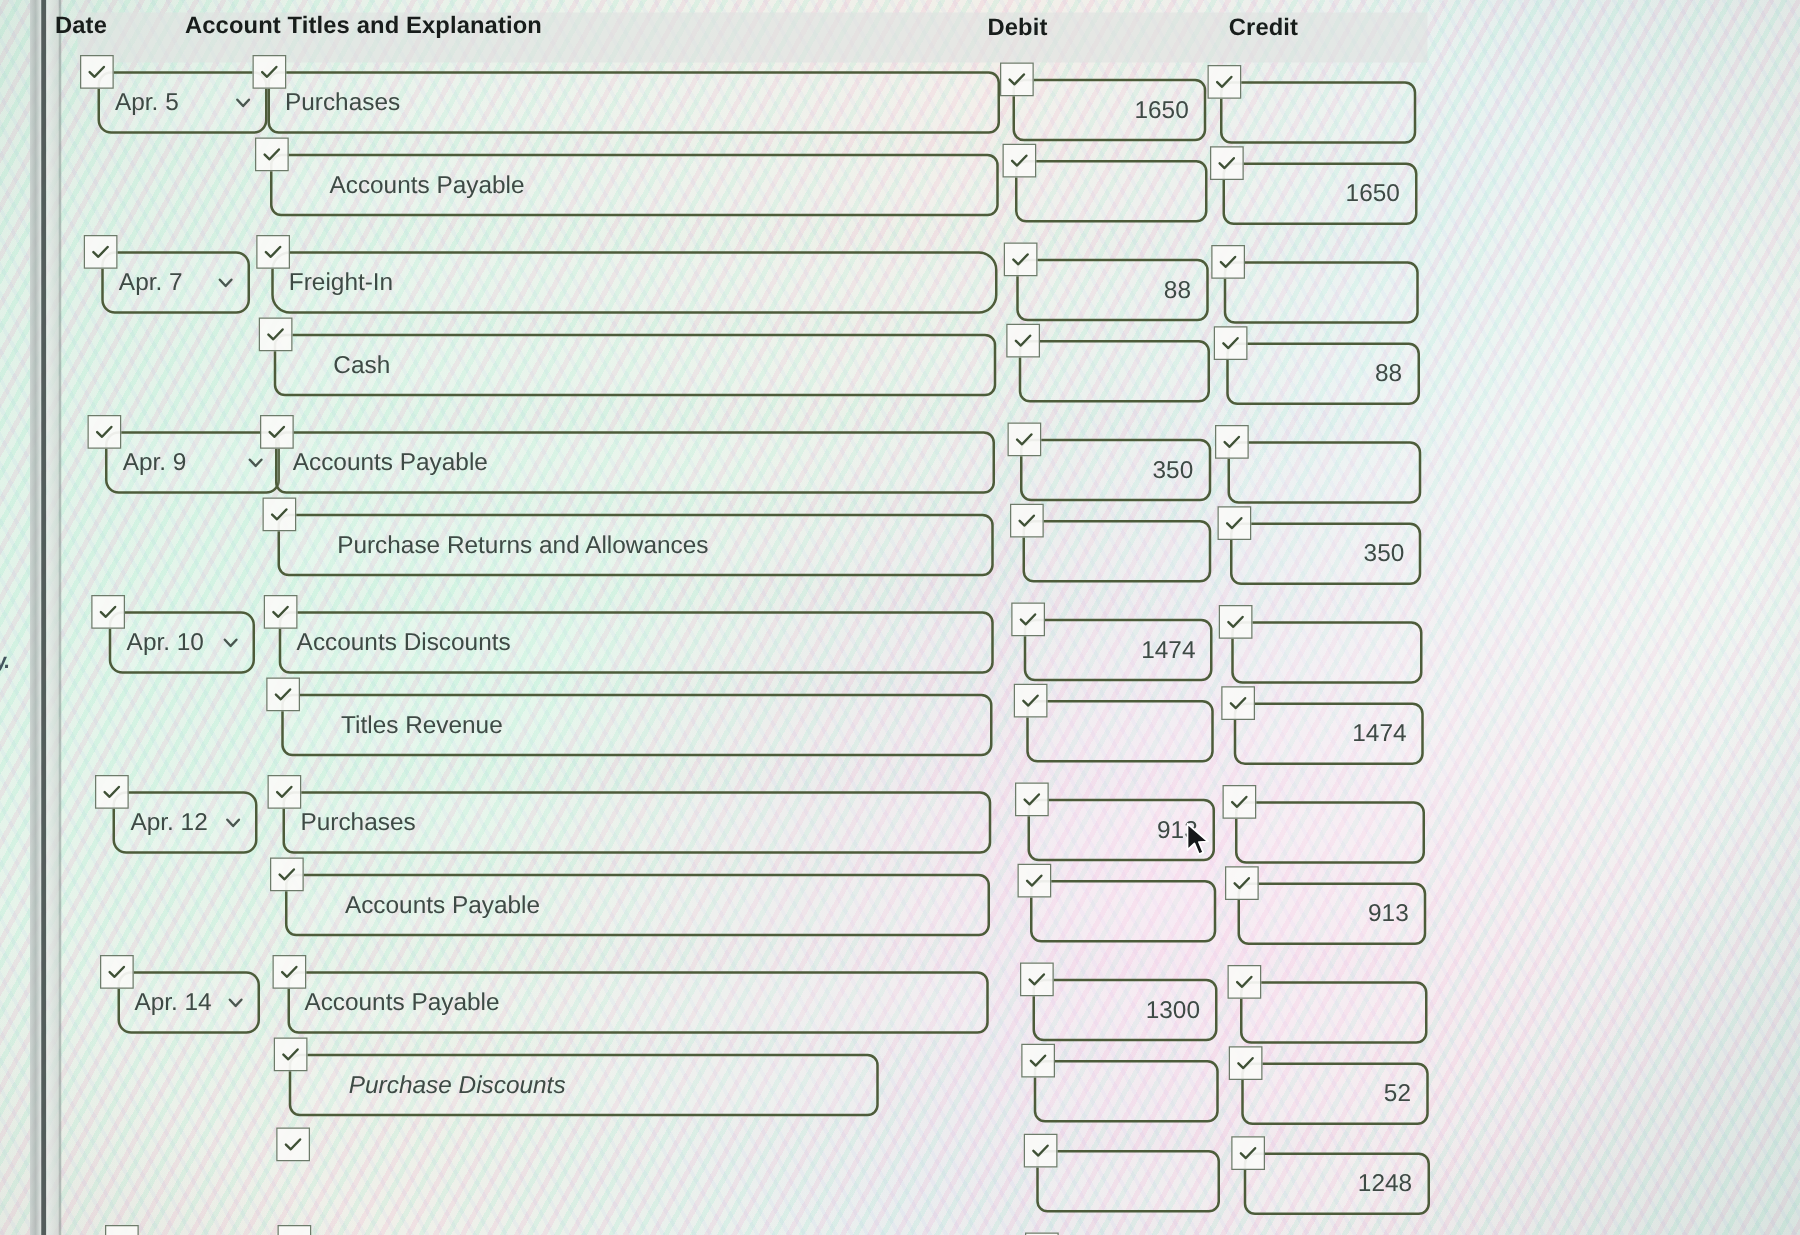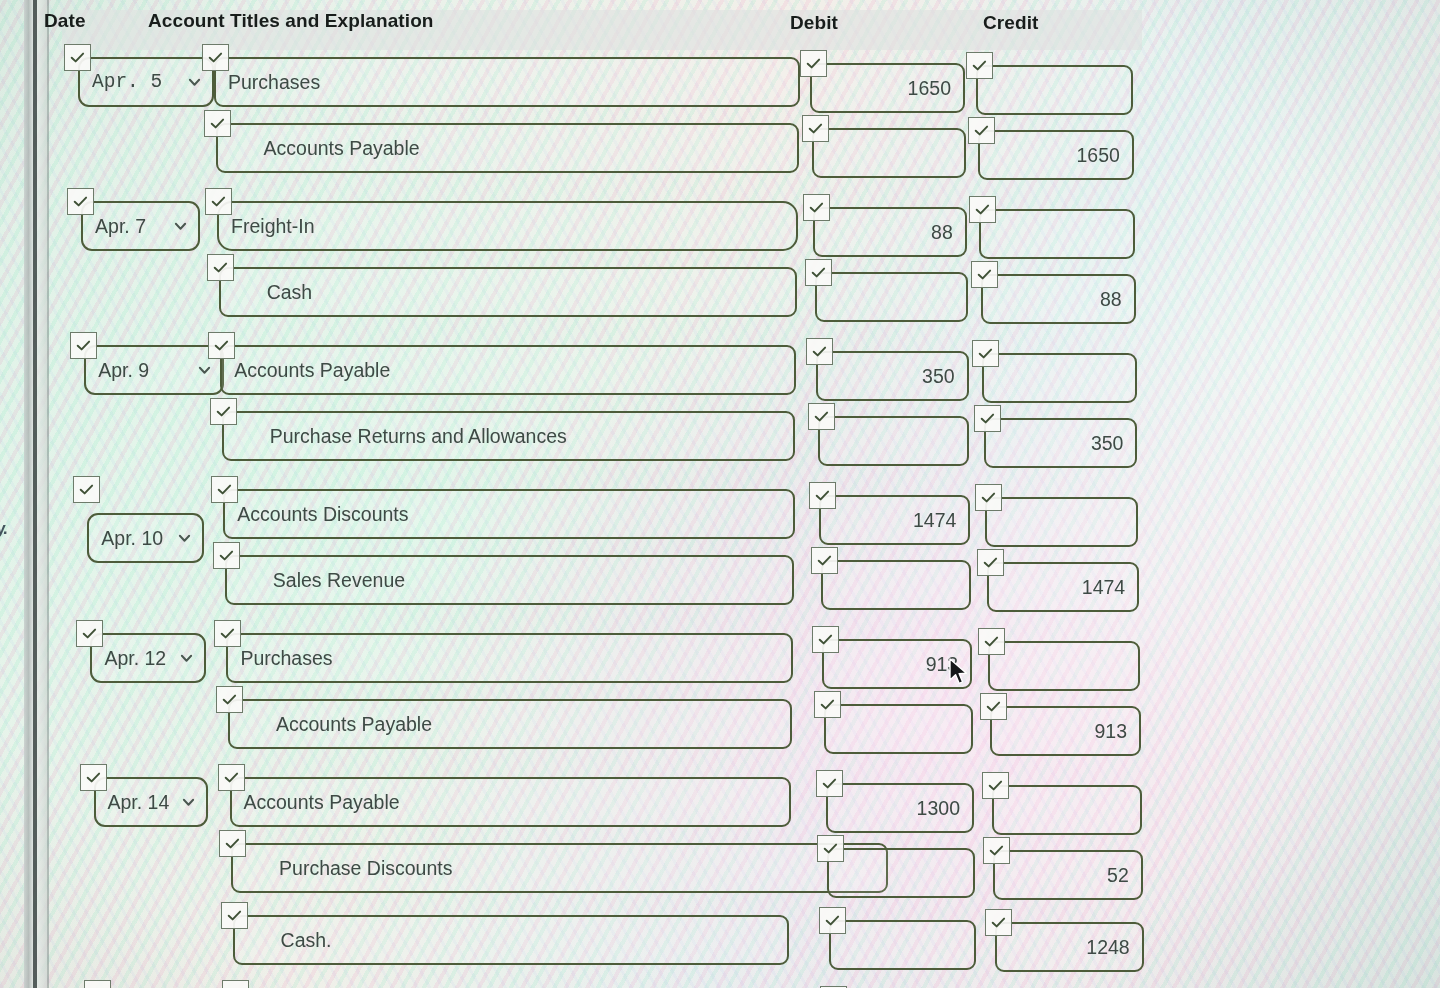--- a/index.html
+++ b/index.html
@@ -133,21 +133,21 @@
   <div class="th th-debit">Debit</div>
   <div class="th th-credit">Credit</div>
 
   <div id="rows">
       <div class="row" style="top: 44px;">
         <div class="cb" style="left:64px;top:0px;">
           <svg viewBox="0 0 20 20" aria-hidden="true">
             <path d="M3.2 10.2 L7.8 14.6 L16.6 5.4" fill="none" stroke="#3f5136" stroke-width="2.3" stroke-linecap="round" stroke-linejoin="round"></path>
           </svg>
         </div>
-        <div class="fld sel" style="left:78px;top:13px;width:136px;font-family:Liberation Mono, monospace;">
+        <div class="fld sel" style="left:78px;top:13px;width:136px;">
           <span class="txt">Apr. 5</span>
           <span class="caret">
             <svg viewBox="0 0 14 14" aria-hidden="true">
               <path d="M2 4.6 L7 10 L12 4.6" fill="none" stroke="#4a5750" stroke-width="2.1" stroke-linecap="round" stroke-linejoin="round"></path>
             </svg>
           </span>
         </div>
         <div class="cb" style="left:202px;top:0px;">
           <svg viewBox="0 0 20 20" aria-hidden="true">
             <path d="M3.2 10.2 L7.8 14.6 L16.6 5.4" fill="none" stroke="#3f5136" stroke-width="2.3" stroke-linecap="round" stroke-linejoin="round"></path>
@@ -328,21 +328,21 @@
         <div class="fld amt" style="left:983.75px;top:14px;width:153.703px;">
           <span class="txt">350</span>
         </div>
       </div>
       <div class="row" style="top: 476px;">
         <div class="cb" style="left:73.3px;top:0px;">
           <svg viewBox="0 0 20 20" aria-hidden="true">
             <path d="M3.2 10.2 L7.8 14.6 L16.6 5.4" fill="none" stroke="#3f5136" stroke-width="2.3" stroke-linecap="round" stroke-linejoin="round"></path>
           </svg>
         </div>
-        <div class="fld sel" style="left:87.3px;top:13px;width:116.976px;margin-top:24px;">
+        <div class="fld sel" style="left:87.3px;top:13px;width:116.976px;">
           <span class="txt">Apr. 10</span>
           <span class="caret">
             <svg viewBox="0 0 14 14" aria-hidden="true">
               <path d="M2 4.6 L7 10 L12 4.6" fill="none" stroke="#4a5750" stroke-width="2.1" stroke-linecap="round" stroke-linejoin="round"></path>
             </svg>
           </span>
         </div>
         <div class="cb" style="left:211.3px;top:0px;">
           <svg viewBox="0 0 20 20" aria-hidden="true">
             <path d="M3.2 10.2 L7.8 14.6 L16.6 5.4" fill="none" stroke="#3f5136" stroke-width="2.3" stroke-linecap="round" stroke-linejoin="round"></path>
@@ -368,21 +368,21 @@
           <span class="txt"></span>
         </div>
       </div>
       <div class="row" style="top: 548px;">
         <div class="cb" style="left:212.85px;top:-6px;">
           <svg viewBox="0 0 20 20" aria-hidden="true">
             <path d="M3.2 10.2 L7.8 14.6 L16.6 5.4" fill="none" stroke="#3f5136" stroke-width="2.3" stroke-linecap="round" stroke-linejoin="round"></path>
           </svg>
         </div>
         <div class="fld" style="left:224.85px;top:7px;width:568.7716px;">
-          <span class="txt ind">Sales Revenue</span>
+          <span class="txt ind">Titles Revenue</span>
         </div>
         <div class="cb" style="left:810.85px;top:-1px;">
           <svg viewBox="0 0 20 20" aria-hidden="true">
             <path d="M3.2 10.2 L7.8 14.6 L16.6 5.4" fill="none" stroke="#3f5136" stroke-width="2.3" stroke-linecap="round" stroke-linejoin="round"></path>
           </svg>
         </div>
         <div class="fld amt" style="left:820.85px;top:12px;width:150.443px;">
           <span class="txt"></span>
         </div>
         <div class="cb" style="left:976.85px;top:1px;">
@@ -497,21 +497,21 @@
         <div class="fld amt" style="left:991.5px;top:21px;width:150.406px;">
           <span class="txt"></span>
         </div>
       </div>
       <div class="row" style="top: 836px;">
         <div class="cb" style="left:219.05px;top:-6px;">
           <svg viewBox="0 0 20 20" aria-hidden="true">
             <path d="M3.2 10.2 L7.8 14.6 L16.6 5.4" fill="none" stroke="#3f5136" stroke-width="2.3" stroke-linecap="round" stroke-linejoin="round"></path>
           </svg>
         </div>
-        <div class="fld" style="left:231.05px;top:7px;width:657px;">
+        <div class="fld" style="left:231.05px;top:7px;width:472px;font-style:italic;">
           <span class="txt ind">Purchase Discounts</span>
         </div>
         <div class="cb" style="left:817.05px;top:-1px;">
           <svg viewBox="0 0 20 20" aria-hidden="true">
             <path d="M3.2 10.2 L7.8 14.6 L16.6 5.4" fill="none" stroke="#3f5136" stroke-width="2.3" stroke-linecap="round" stroke-linejoin="round"></path>
           </svg>
         </div>
         <div class="fld amt" style="left:827.05px;top:12px;width:147.839px;">
           <span class="txt"></span>
         </div>
@@ -522,23 +522,20 @@
         </div>
         <div class="fld amt" style="left:993.05px;top:14px;width:149.7466px;">
           <span class="txt">52</span>
         </div>
       </div>
       <div class="row" style="top: 908px;">
         <div class="cb" style="left:220.6px;top:-6px;">
           <svg viewBox="0 0 20 20" aria-hidden="true">
             <path d="M3.2 10.2 L7.8 14.6 L16.6 5.4" fill="none" stroke="#3f5136" stroke-width="2.3" stroke-linecap="round" stroke-linejoin="round"></path>
           </svg>
-        </div>
-        <div class="fld" style="left:232.6px;top:7px;width:556.4656px;">
-          <span class="txt ind">Cash.</span>
         </div>
         <div class="cb" style="left:818.6px;top:-1px;">
           <svg viewBox="0 0 20 20" aria-hidden="true">
             <path d="M3.2 10.2 L7.8 14.6 L16.6 5.4" fill="none" stroke="#3f5136" stroke-width="2.3" stroke-linecap="round" stroke-linejoin="round"></path>
           </svg>
         </div>
         <div class="fld amt" style="left:828.6px;top:12px;width:147.188px;">
           <span class="txt"></span>
         </div>
         <div class="cb" style="left:984.6px;top:1px;">

